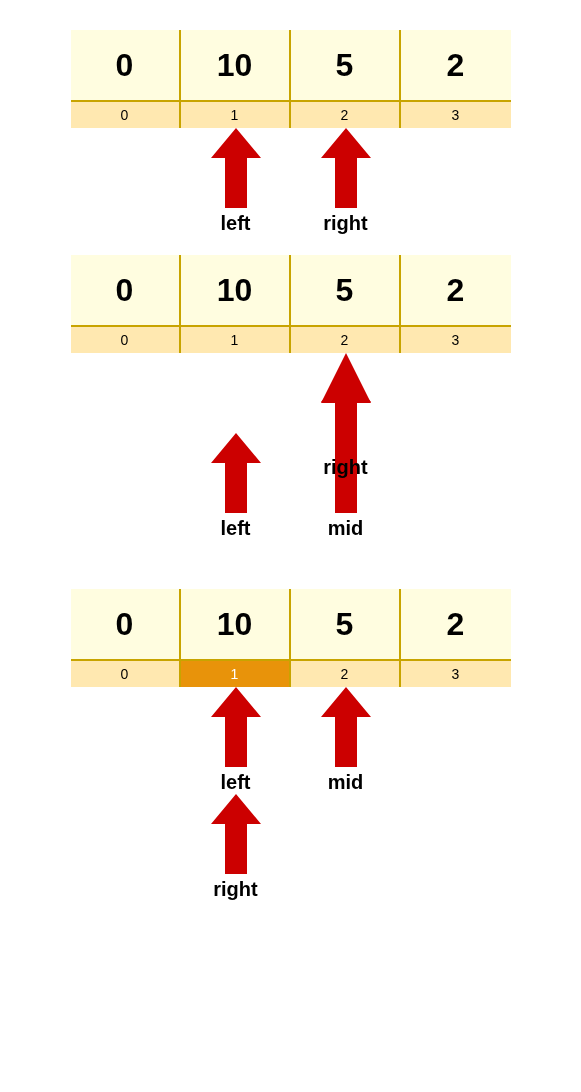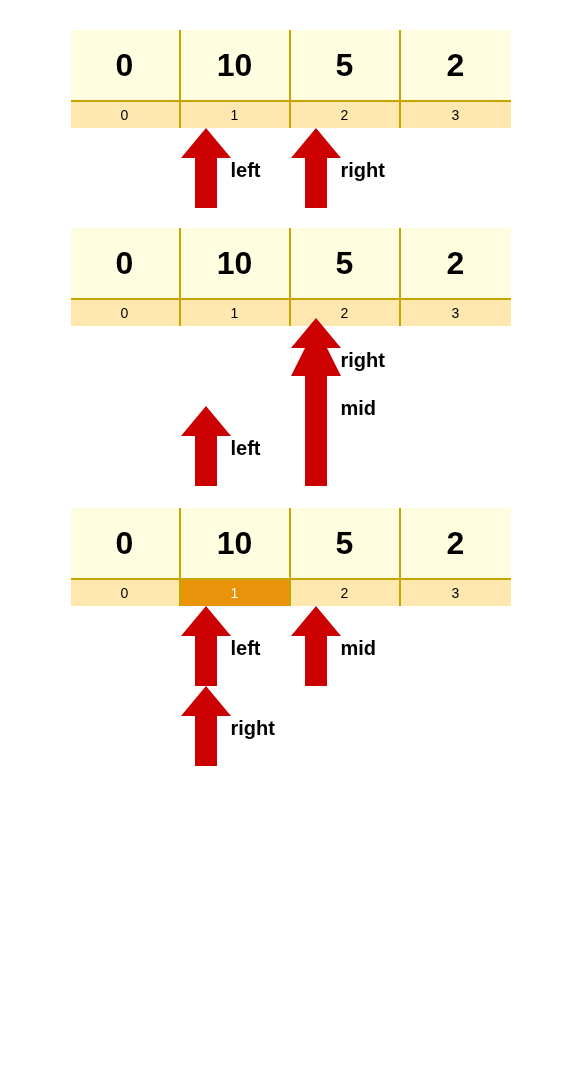--- a/index.html
+++ b/index.html
@@ -65,21 +65,21 @@
     }
     .index-cell:last-child { border-right: none; }
     .index-cell.highlighted {
       background: #e8930a;
       color: #fff;
     }
 
     
     .arrow-col {
       display: flex;
-      flex-direction: row;
+      flex-direction: column;
       align-items: center;
     }
 
     .arrow-label {
       font-size: 20px;
       font-weight: bold;
       color: #000;
       margin-top: 4px;
     }
 

